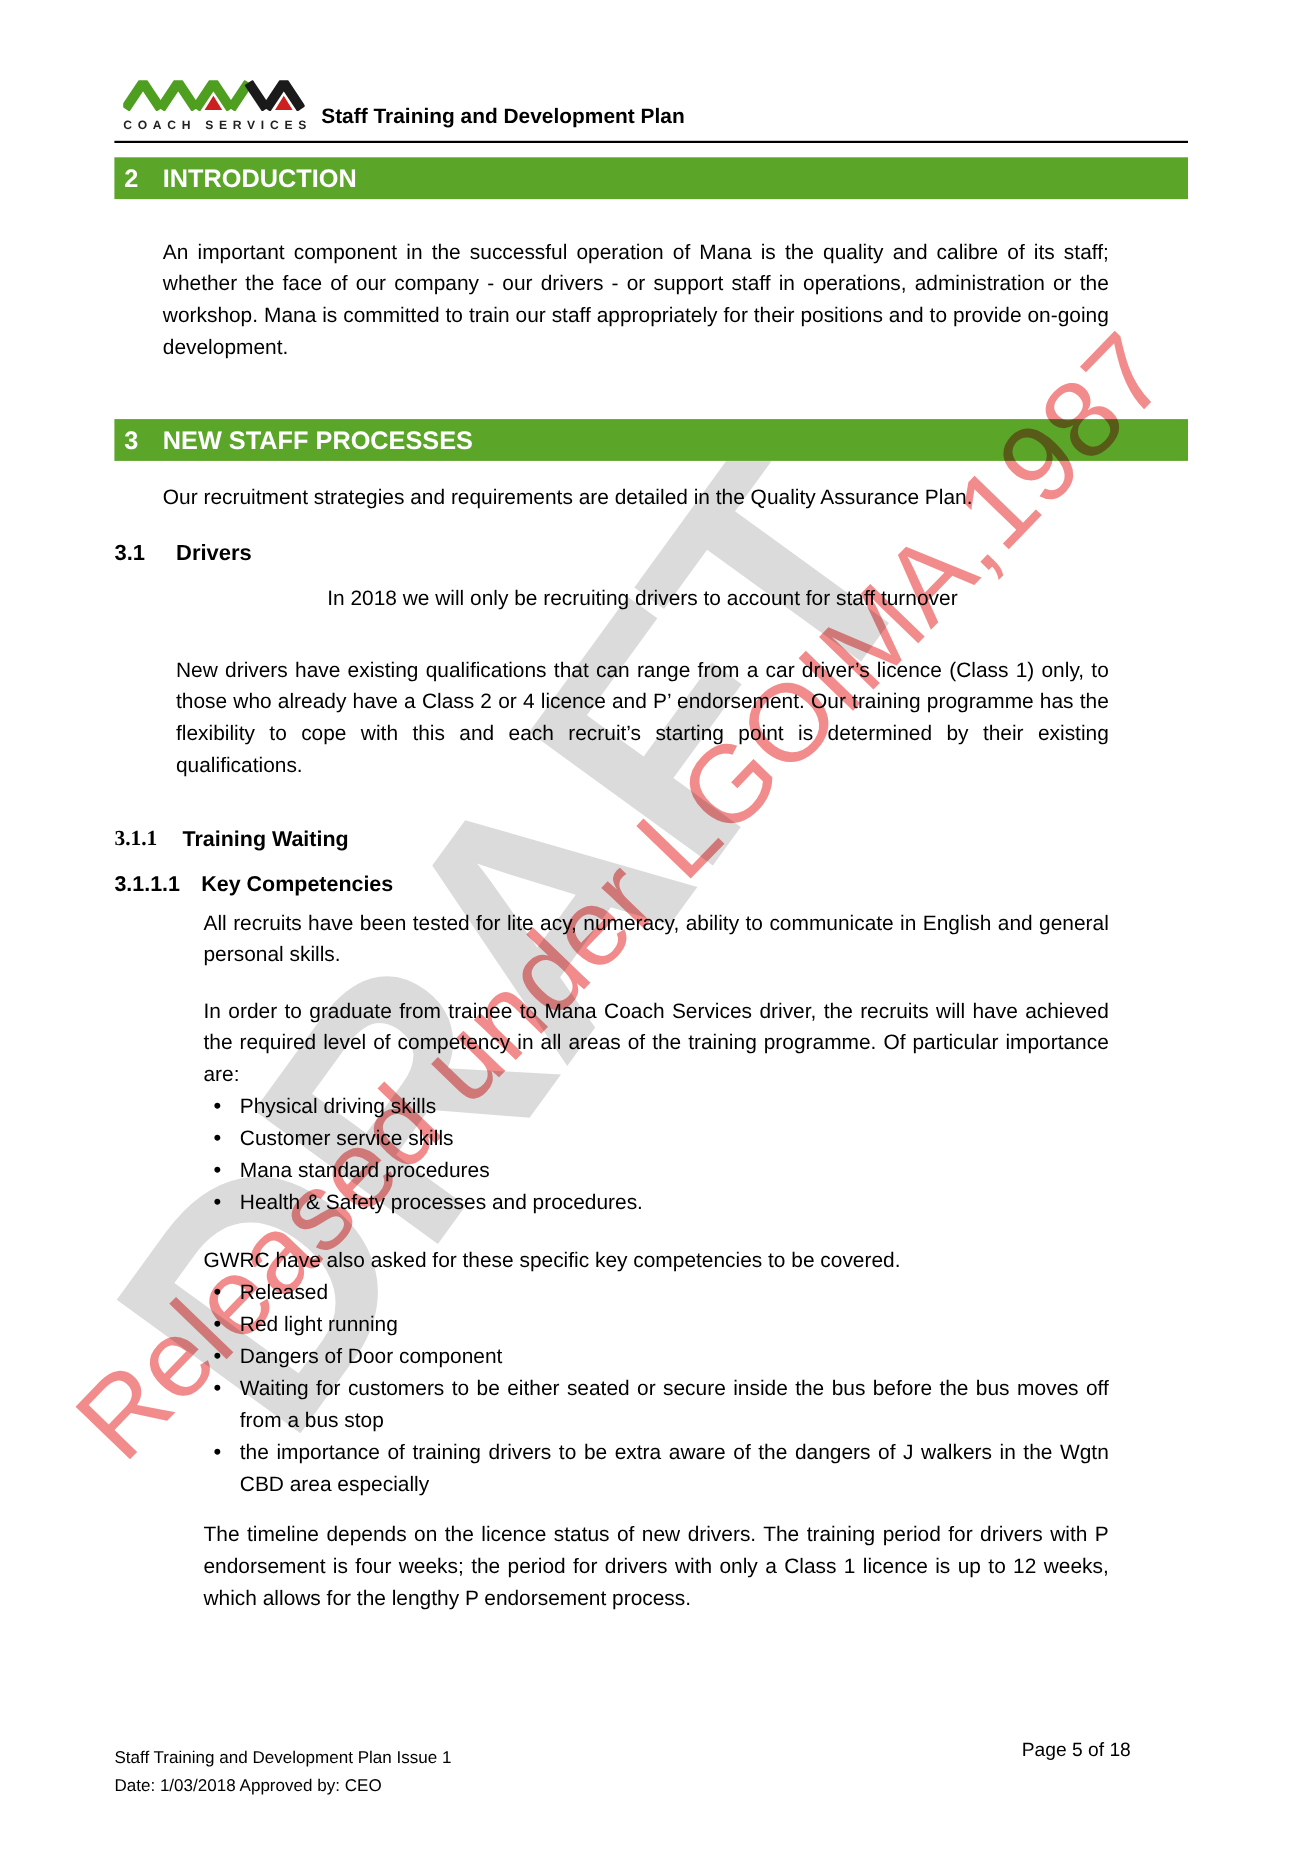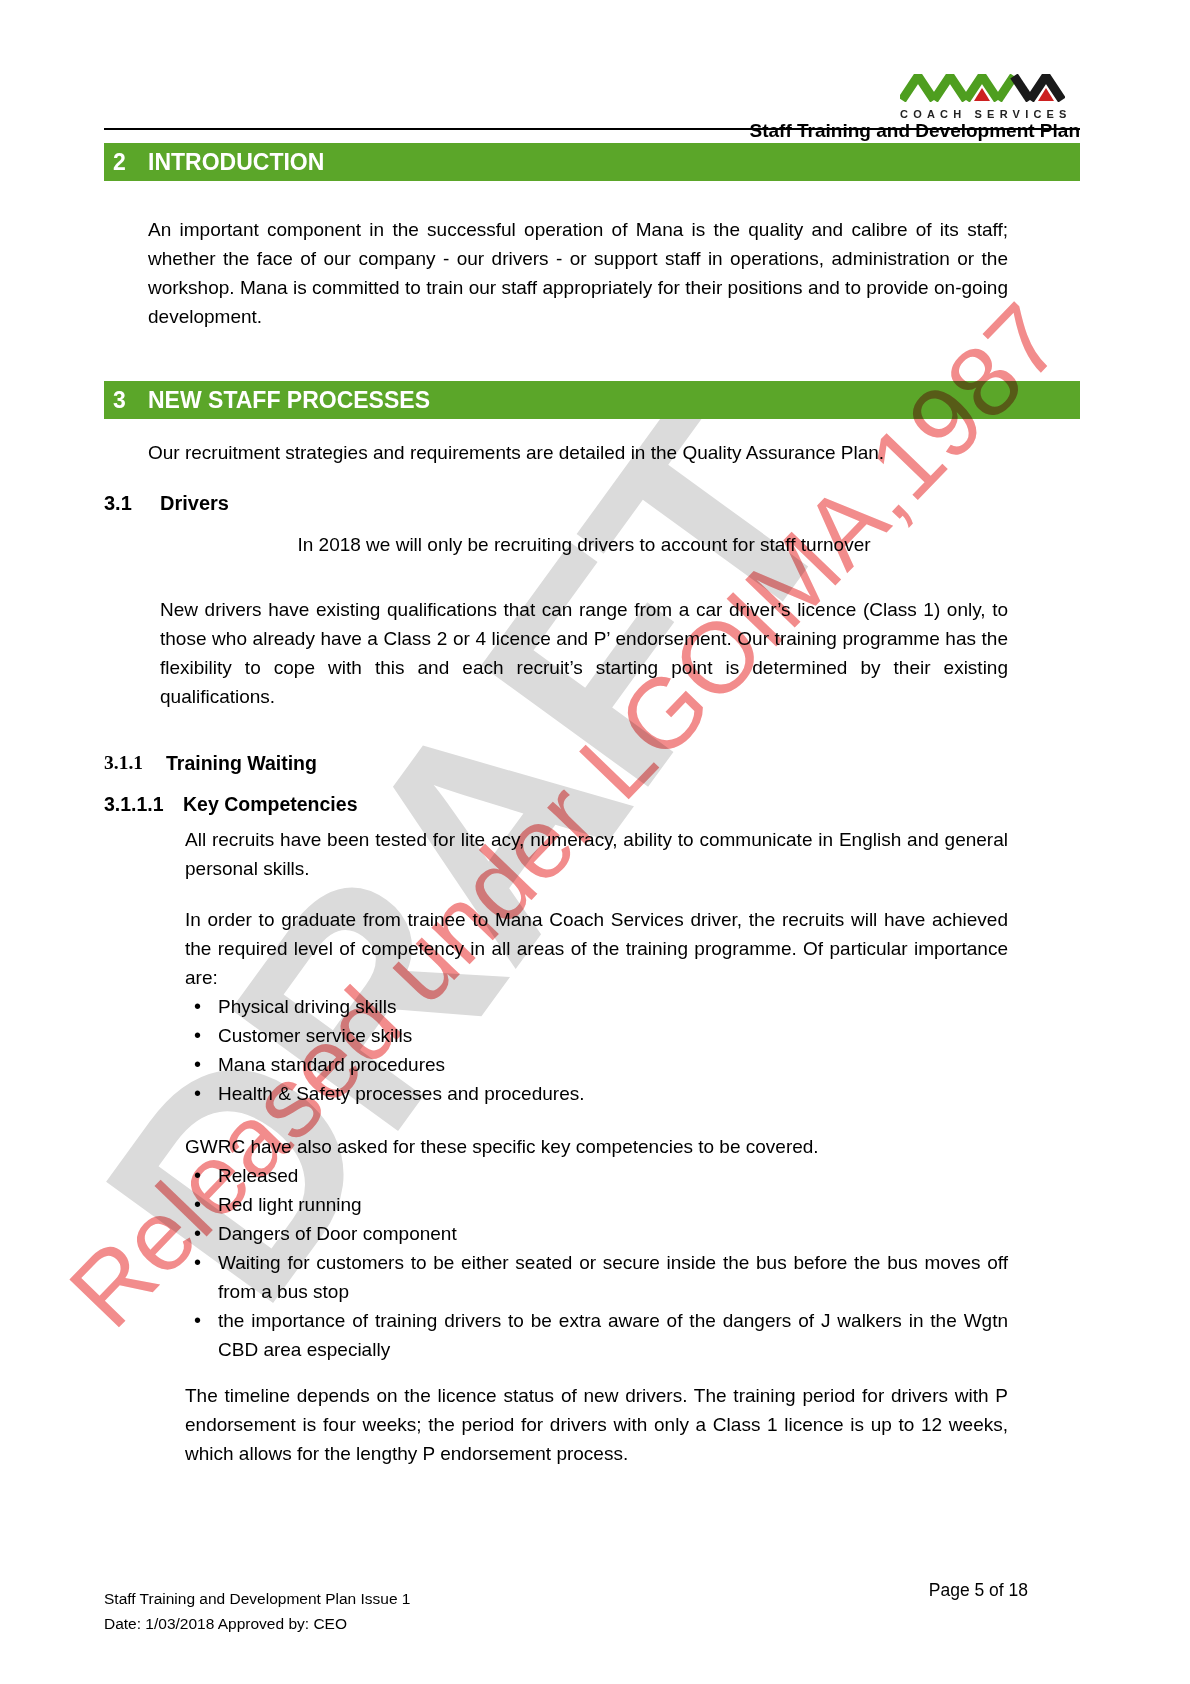--- a/index.html
+++ b/index.html
@@ -4,21 +4,21 @@
 <style>
   html,body { margin:0; padding:0; background:#888; }
   .page {
     position:relative; width:1190px; height:1684px; margin:0 auto;
     background:#ffffff; overflow:hidden;
     font-family:"Liberation Sans", sans-serif; color:#000;
   }
   .content { position:absolute; left:104px; top:0; width:976px; z-index:2; }
 
   
-  .header-row { display:flex; justify-content:flex-start; align-items:flex-end; margin-top:74px; height:46px;flex-direction:column; }
+  .header-row { display:flex; justify-content:flex-start; align-items:flex-end; margin-top:74px; height:46px; }
   .logo-block { margin-left:8px; width:180px; }
   .logo-tagline { font-size:11px; letter-spacing:5.2px; color:#222; margin-top:2px; font-weight:bold; white-space:nowrap; }
   .doc-title { font-size:19px; font-weight:bold; padding-bottom:2px; }
   .header-rule { border:0; border-top:2.4px solid #000; margin:8px 0 0 0; }
 
   
   .bar { background:var(--bar-green); color:#fff; font-weight:bold; font-size:23px; height:38px; display:flex; align-items:center; }
   .bar .num { padding-left:9px; width:35px; flex:none; }
   .bar2 { margin-top:13px; }
   .bar3 { margin-top:50px; }

